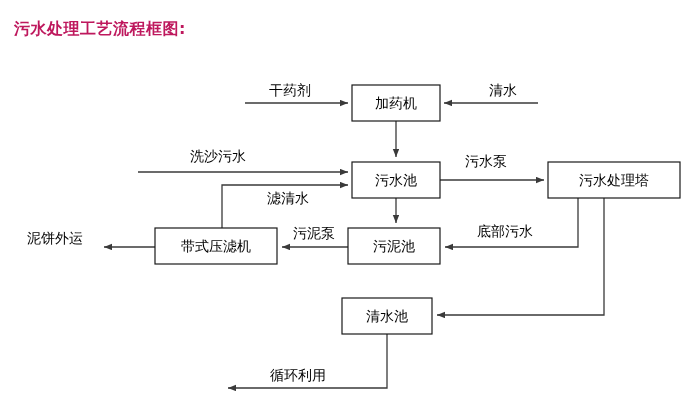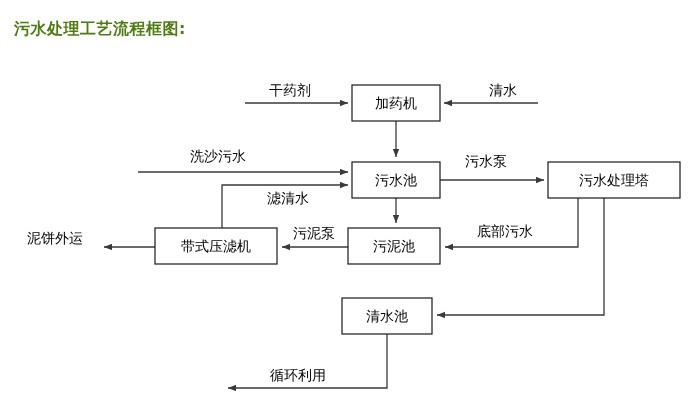--- a/index.html
+++ b/index.html
@@ -18,21 +18,21 @@
     width: 700px;
     height: 420px;
     background: #ffffff;
   }
   .title {
     position: absolute;
     left: 14px;
     top: 19px;
     font-size: 16px;
     font-weight: bold;
-    color: #4d7c0f;
+    color: #be185d;
     letter-spacing: 0.5px;
     white-space: nowrap;
   }
   svg.flow {
     position: absolute;
     left: 0;
     top: 0;
     width: 700px;
     height: 420px;
   }

